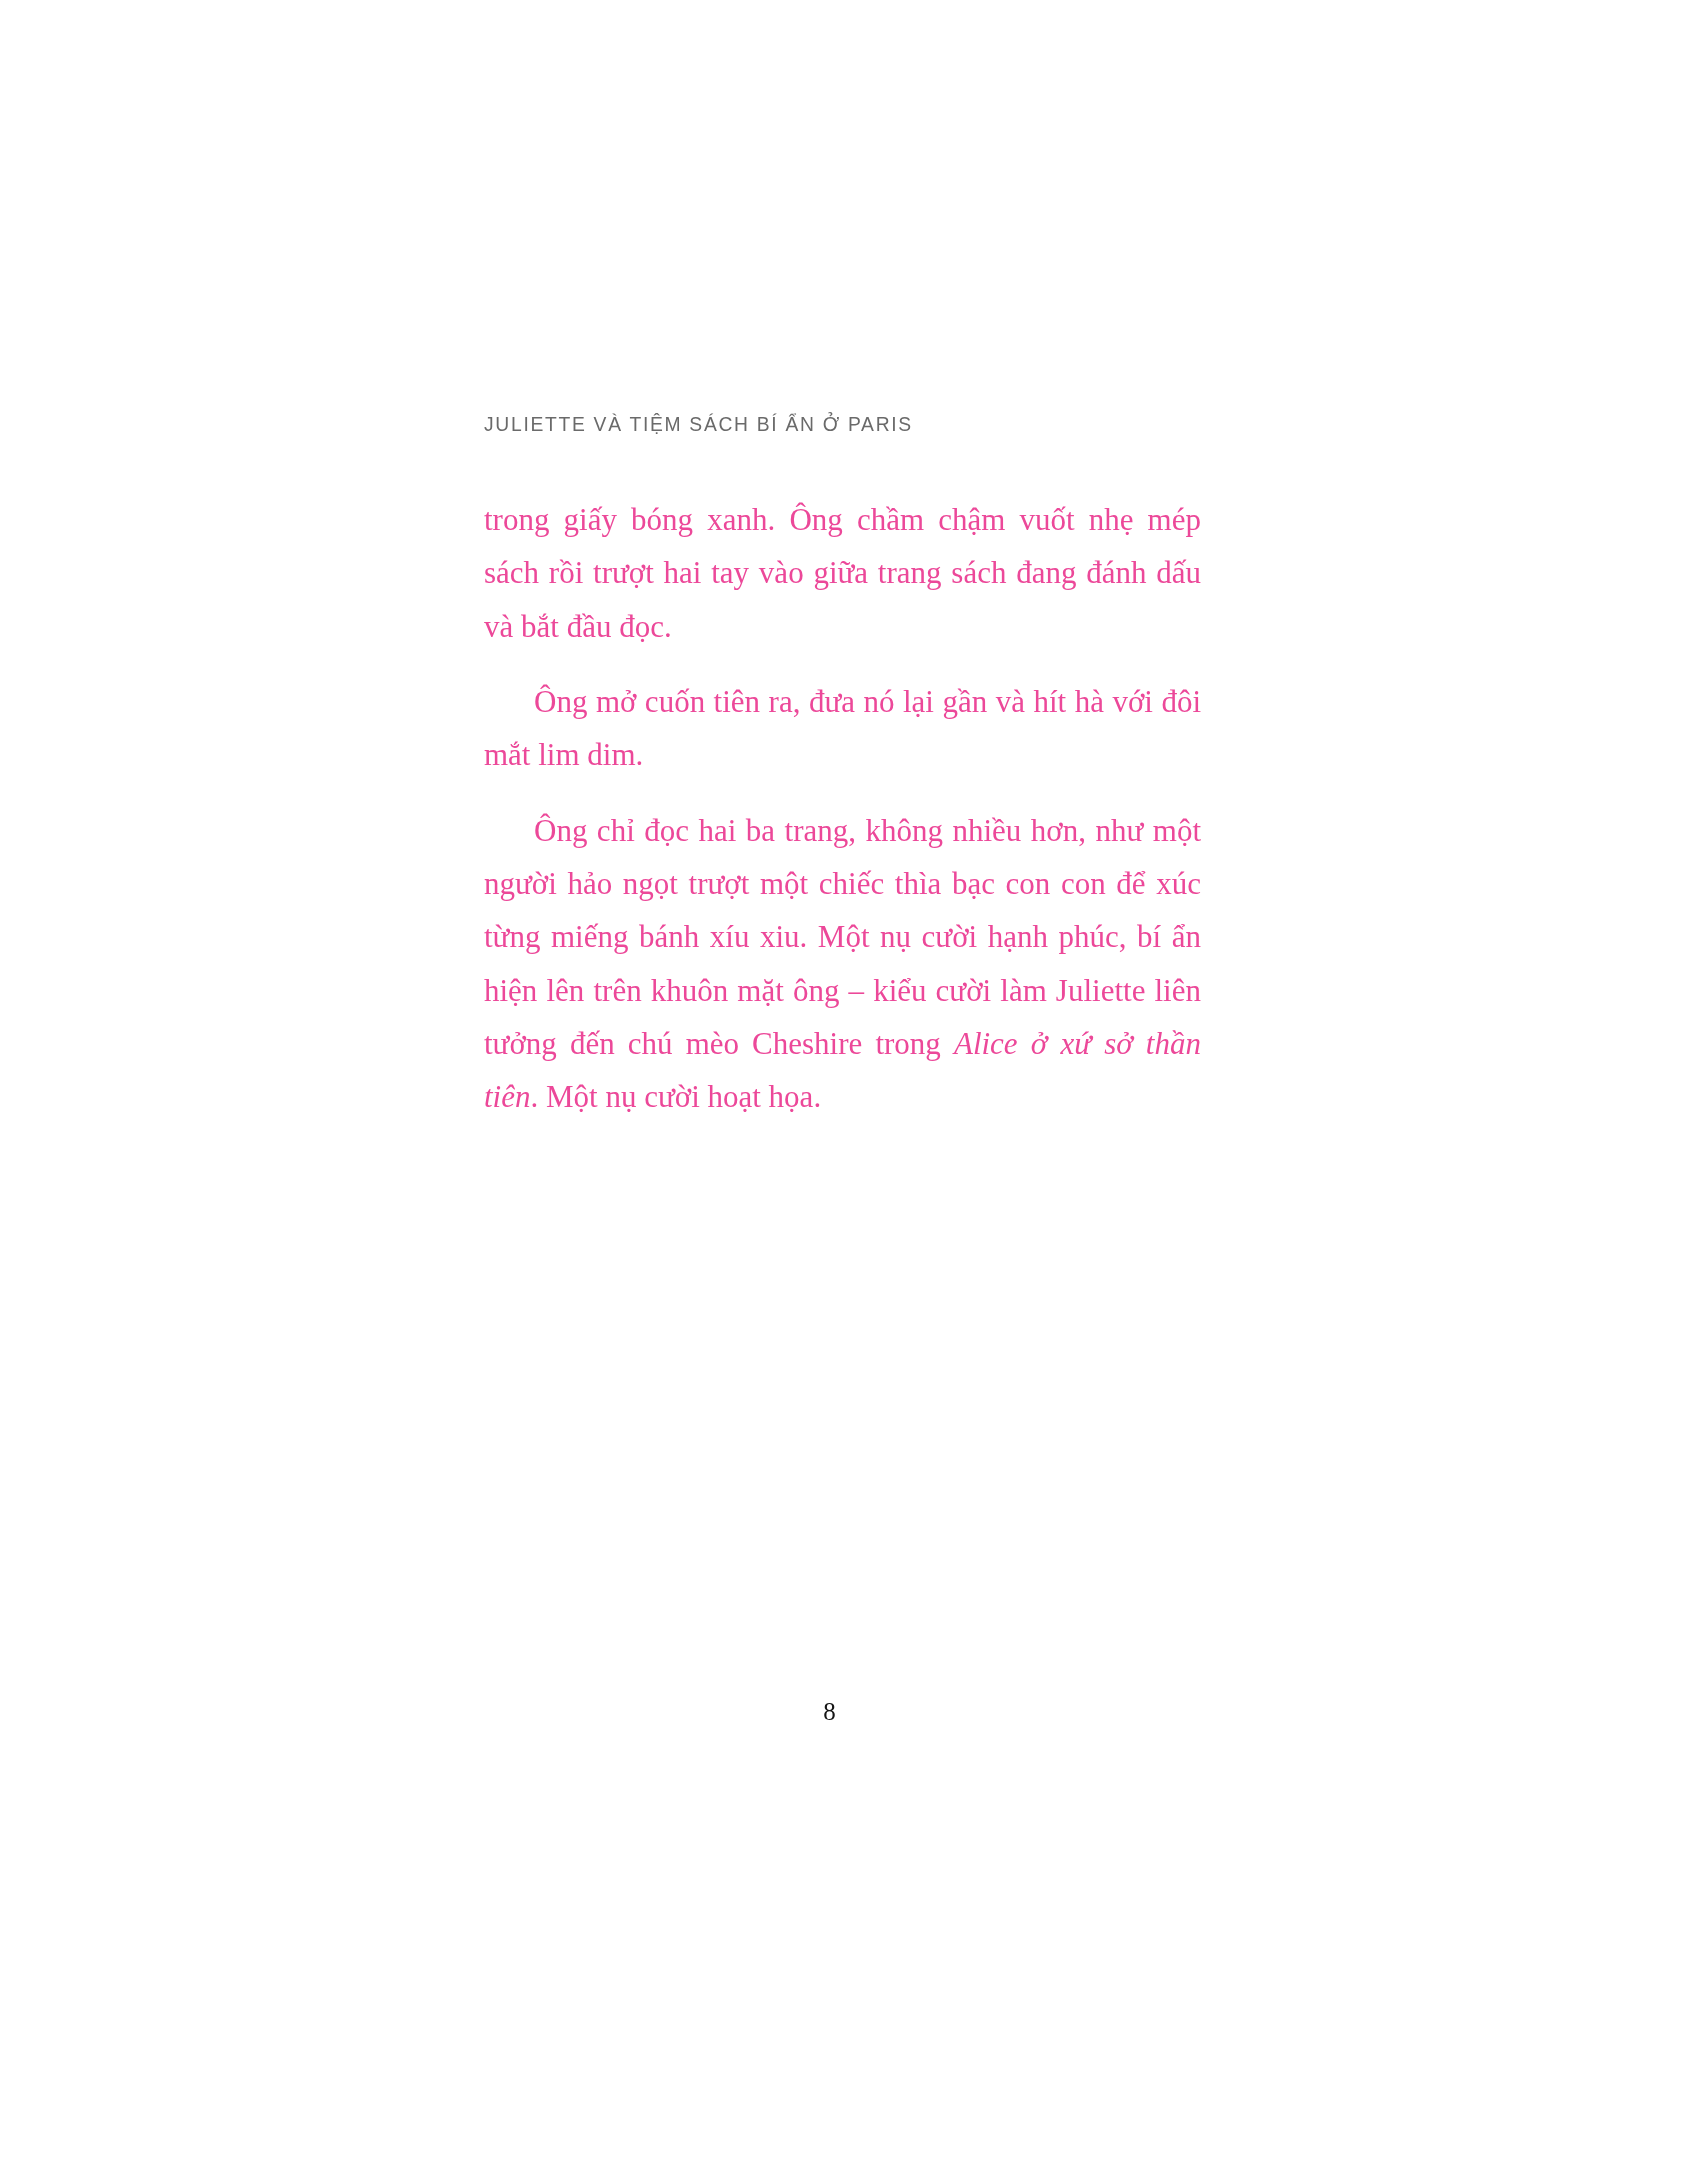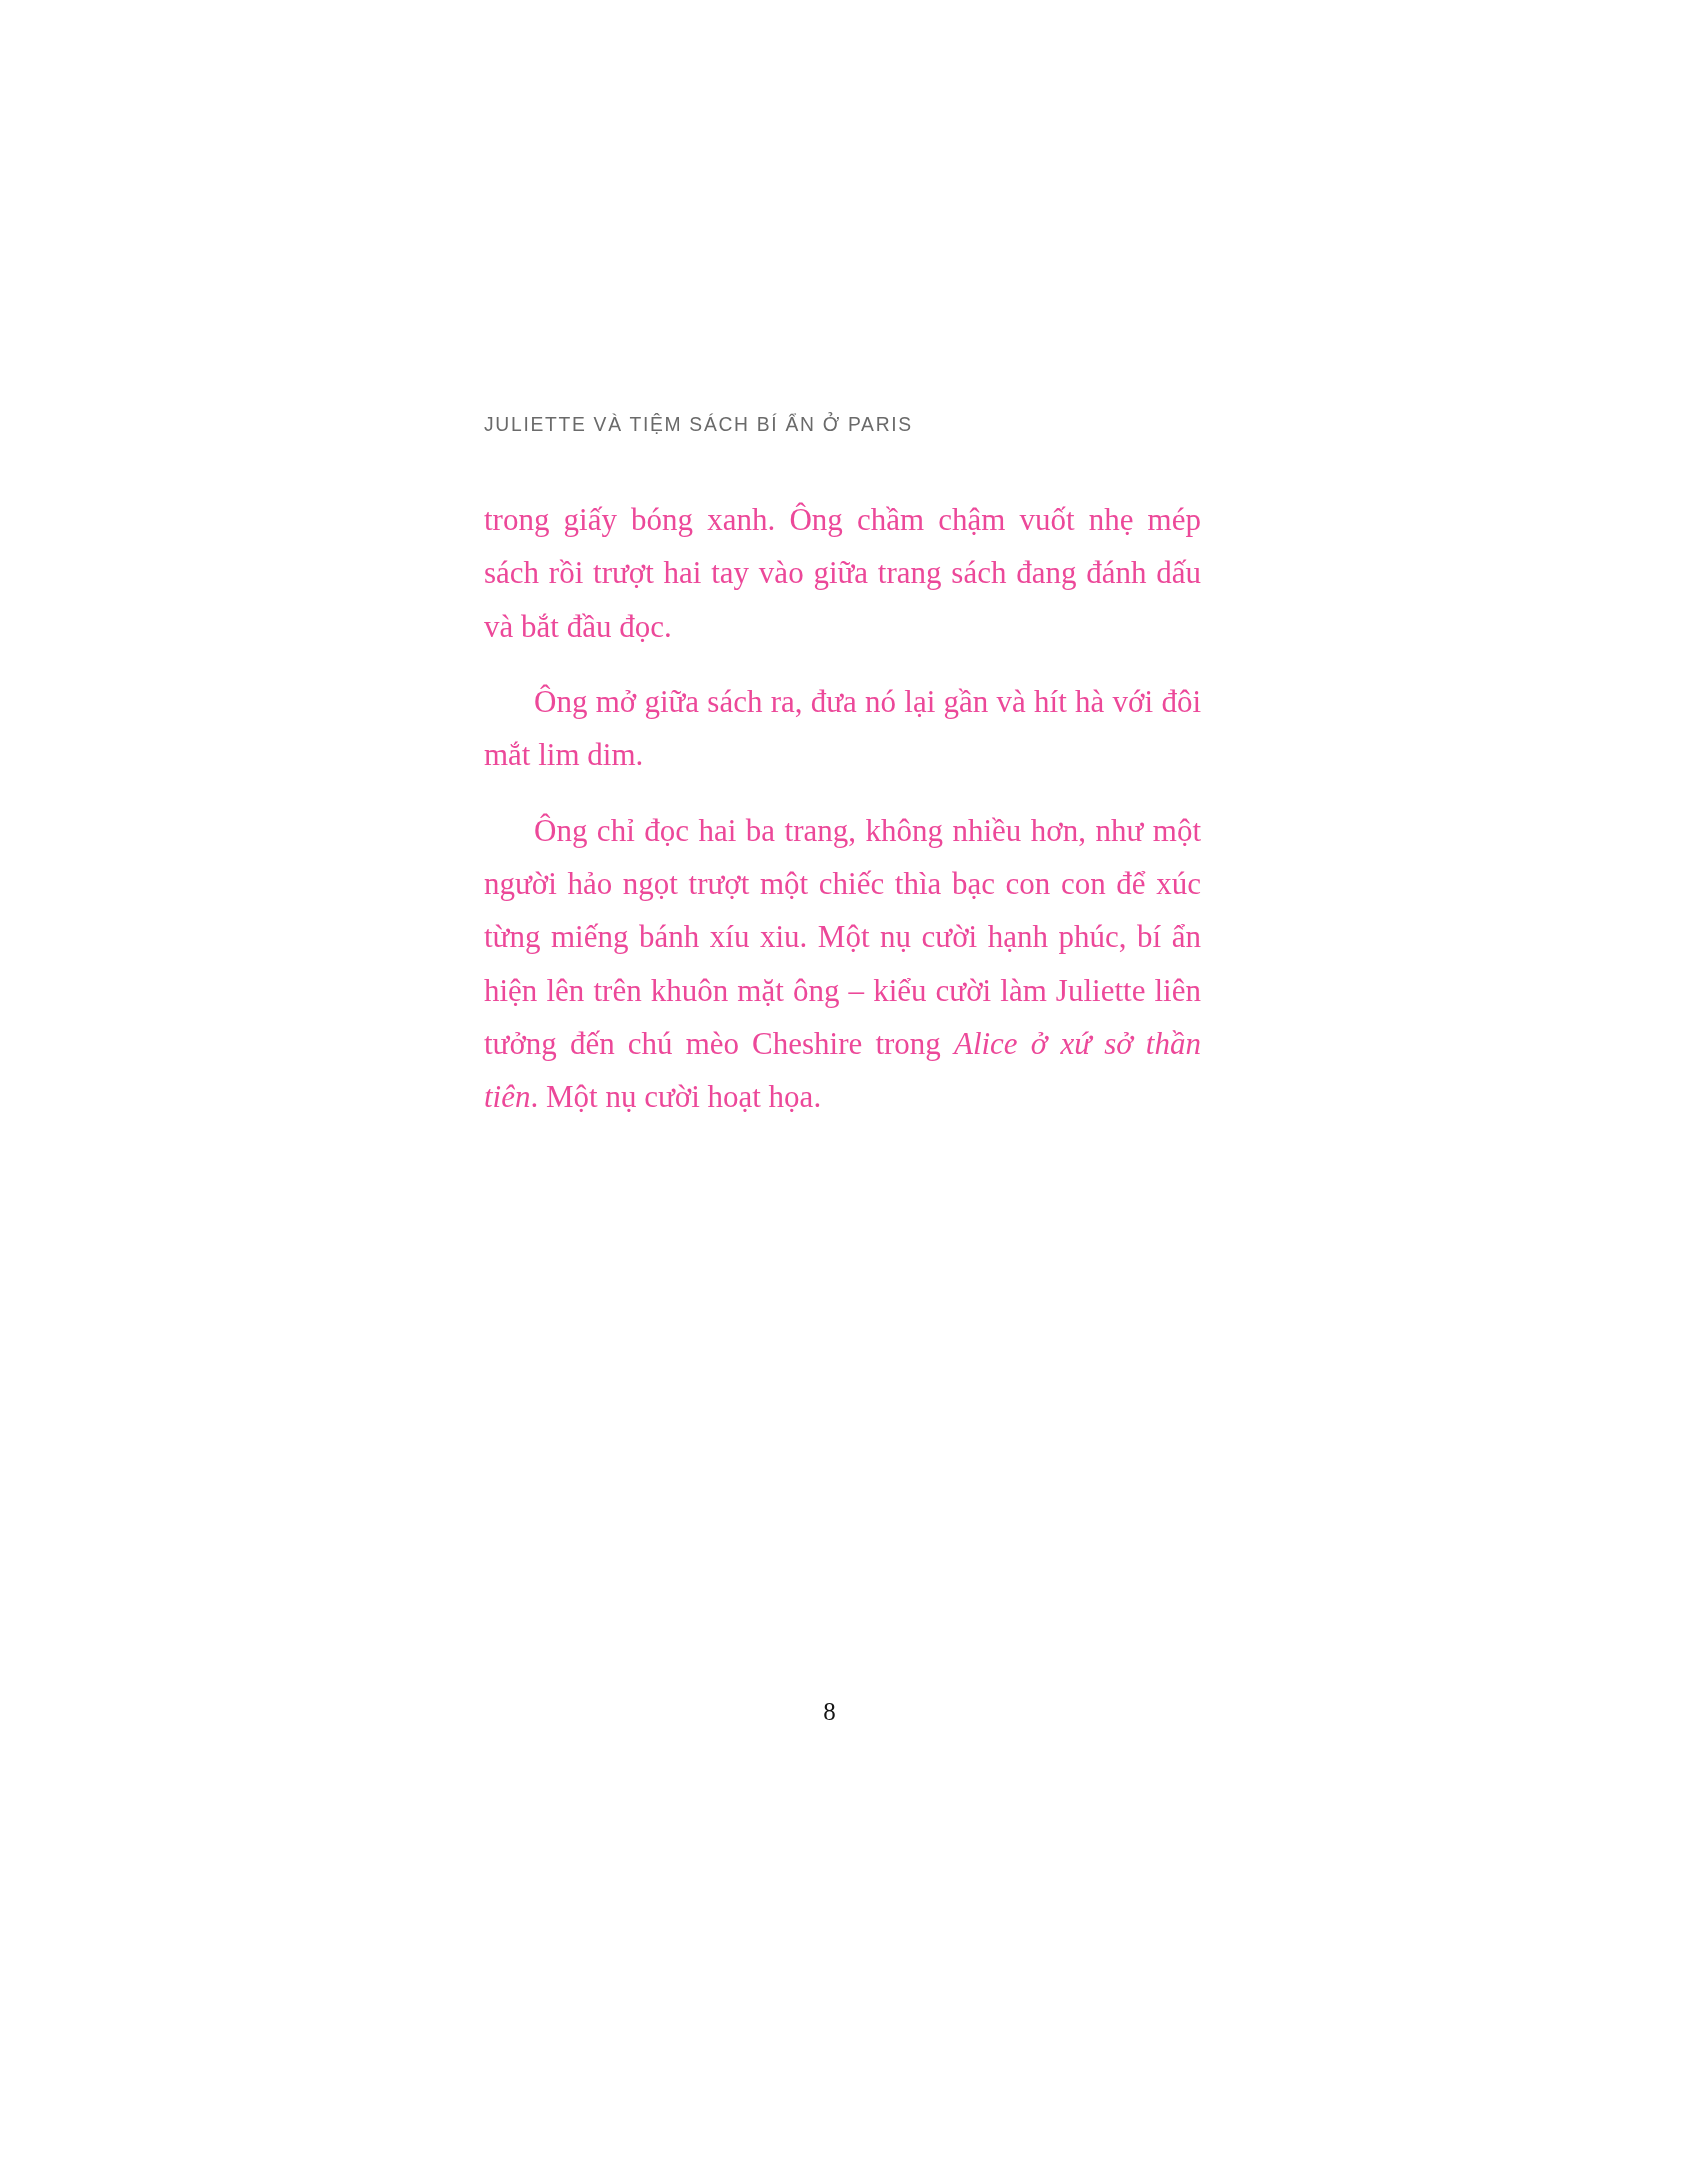--- a/index.html
+++ b/index.html
@@ -72,21 +72,21 @@
 </head>
 <body>
 
 <div class="page">
 
   <div class="text-column">
     <div class="running-head">Juliette và tiệm sách bí ẩn ở Paris</div>
 
     <div class="body-block">
         <p class="para"><span>trong giấy bóng xanh. Ông chầm chậm vuốt nhẹ mép sách rồi trượt hai tay vào giữa trang sách đang đánh dấu và bắt đầu đọc.</span></p>
-        <p class="para indent"><span>Ông mở giữa sách ra, đưa nó lại gần và hít hà với đôi mắt lim dim.</span></p>
+        <p class="para indent"><span>Ông mở cuốn tiên ra, đưa nó lại gần và hít hà với đôi mắt lim dim.</span></p>
         <p class="para indent"><span>Ông chỉ đọc hai ba trang, không nhiều hơn, như một người hảo ngọt trượt một chiếc thìa bạc con con để xúc từng miếng bánh xíu xiu. Một nụ cười hạnh phúc, bí ẩn hiện lên trên khuôn mặt ông – kiểu cười làm Juliette liên tưởng đến chú mèo Cheshire trong </span><span class="ital">Alice ở xứ sở thần tiên</span><span>. Một nụ cười hoạt họa.</span></p>
       </div>
   </div>
 
   <div class="folio">8</div>
 
 </div>
 
 
 </body></html>

